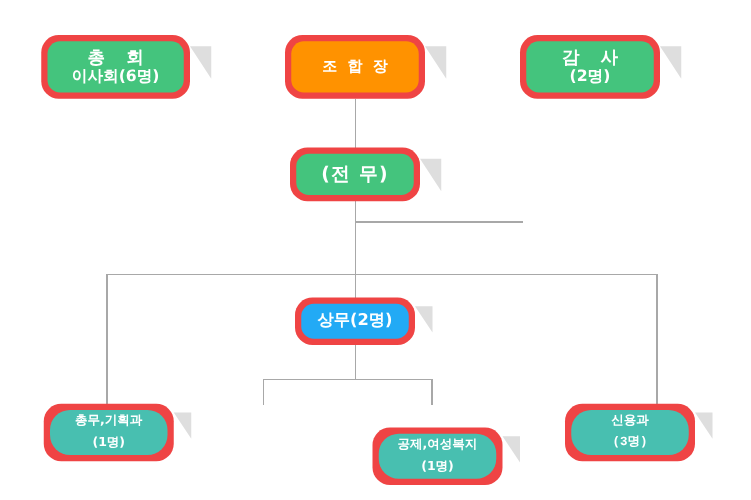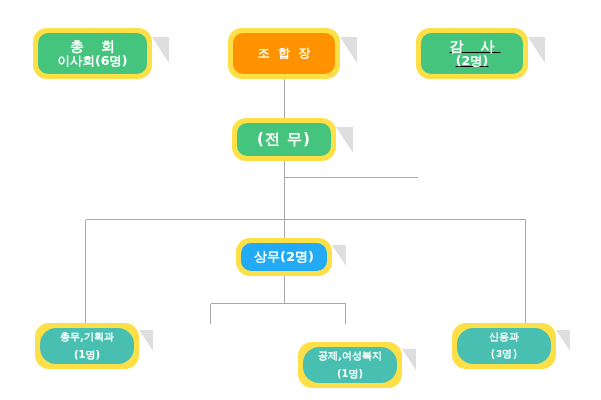--- a/index.html
+++ b/index.html
@@ -11,21 +11,21 @@
   }
   #chart{position:relative;width:601px;height:400px;}
 
   
   #lines{position:absolute;left:0;top:0;width:601px;height:400px;}
 
   
   .node{
     position:absolute;
     box-sizing:border-box;
-    background:#fde047;
+    background:#ef4444;
     border-radius:14px;
     padding:5px;
     z-index:5;
   }
   .node .fill{
     width:100%;height:100%;
     box-sizing:border-box;
     border-radius:10px;
     display:flex;
     flex-direction:column;
@@ -59,21 +59,21 @@
 
   .l1{font-size:14px;font-weight:bold;letter-spacing:0.5px;}
   .l2{font-size:12.5px;font-weight:bold;}
   .l3{font-size:13px;font-weight:bold;}
   .l4{font-size:10px;font-weight:bold;}
   .sp{letter-spacing:6px;padding-left:6px;}
 
   
   #n-general   {left:33px; top:28px;  width:119px;height:51px;}
   #n-chairman  {left:228px;top:28px;  width:112px;height:51px;}
-  #n-auditor   {left:416px;top:28px;  width:112px;height:51px;text-decoration:underline;}
+  #n-auditor   {left:416px;top:28px;  width:112px;height:51px;}
   #n-managing  {left:232px;top:118px; width:104px;height:43px;}
   #n-branch    {left:418px;top:147px; width:106px;height:49px;}
   #n-director  {left:236px;top:238px; width:96px;height:38px;}
   #n-affairs   {left:35px; top:323px; width:104px;height:46px;}
   #n-economy   {left:166px;top:323px; width:110px;height:46px;}
   #n-welfare   {left:298px;top:342px; width:104px;height:46px;}
   #n-credit    {left:452px;top:323px; width:104px;height:46px;}
 </style>
 </head>
 <body>

